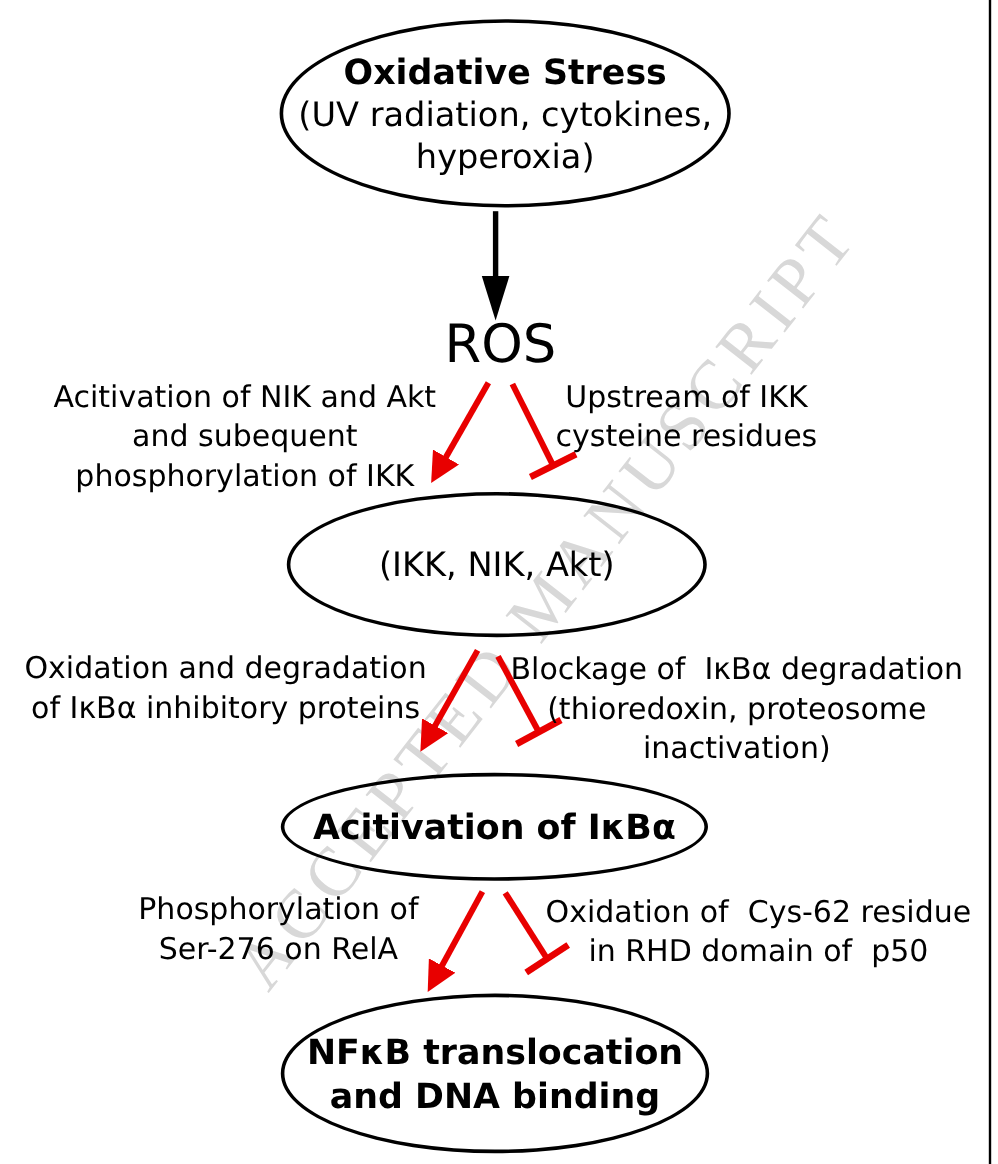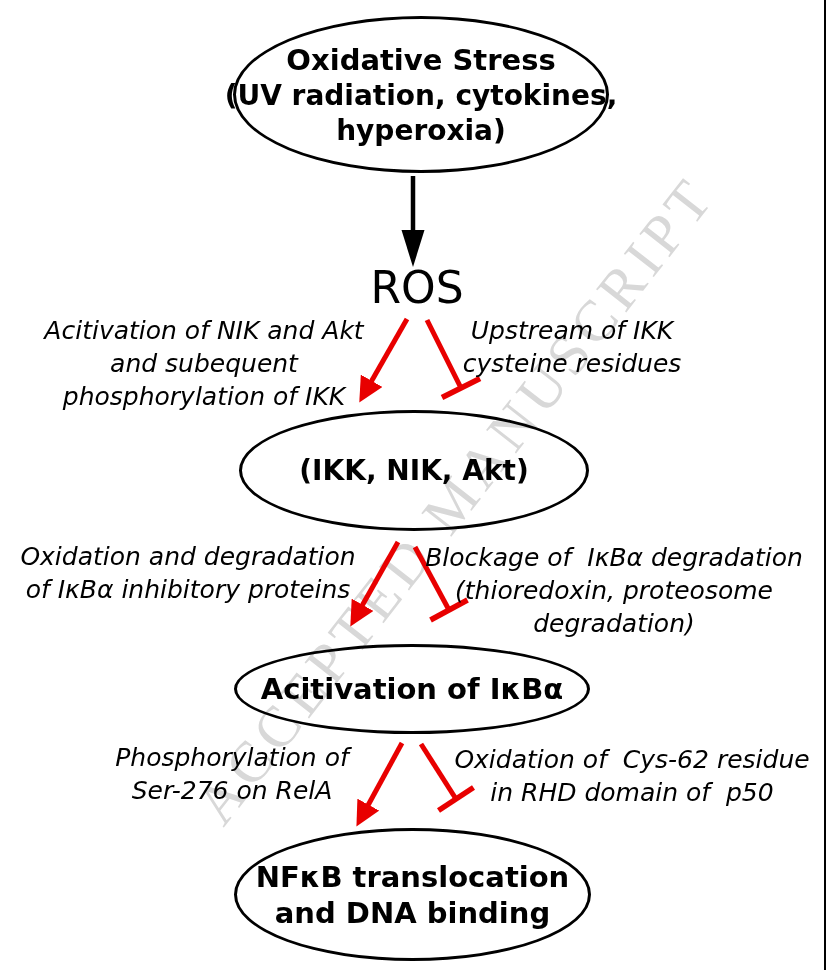--- a/index.html
+++ b/index.html
@@ -19,29 +19,29 @@
   
   svg.connectors { position:absolute; left:0; top:0; z-index:1; }
   
   .node {
     position:absolute; border:3px solid #000; border-radius:50%;
     background:transparent; display:flex; flex-direction:column;
     align-items:center; justify-content:center; text-align:right;
     z-index:2;
   }
   .node .title { font-weight:bold; font-size:29px; line-height:36px; white-space:pre; }
-  .node .sub   { font-weight:bold; font-size:28px; line-height:35px; white-space:pre; }
+  .node .sub   { font-weight:normal; font-size:28px; line-height:35px; white-space:pre; }
   
   .ros-label {
     position:absolute; left:337px; top:262px; width:160px;
     font-size:44px; text-align:center; z-index:2; white-space:pre;
   }
   
   .lbl { position:absolute; text-align:center; z-index:2; font-size:25px; line-height:33px; }
-  .lbl div { white-space:pre;font-style:italic; }
+  .lbl div { white-space:pre; }
   #lbl-ros-left        { left:19px;  top:314px; width:370px; }
   #lbl-ros-right       { left:441px; top:314px; width:262px; }
   #lbl-kinases-left    { left:17px;  top:540px; width:342px; }
   #lbl-kinases-right   { left:423px; top:541px; width:382px; }
   #lbl-dissoc-left     { left:101px; top:741px; width:262px; }
   #lbl-dissoc-right    { left:450px; top:743px; width:364px;text-align:center; }
   
   #node-oxidative-stress { left:233px; top:16px;  width:376px; height:157px; }
   #node-upstream-kinases { left:239px; top:410px; width:350px; height:121px; }
   #node-dissociation     { left:234px; top:644px; width:356px; height:90px;  }
@@ -117,21 +117,21 @@
   </div>
 
   <div class="lbl" id="lbl-kinases-left">
     <div>Oxidation and degradation</div>
     <div>of IκBα inhibitory proteins</div>
   </div>
 
   <div class="lbl" id="lbl-kinases-right">
     <div>Blockage of  IκBα degradation</div>
     <div>(thioredoxin, proteosome</div>
-    <div>degradation)</div>
+    <div>inactivation)</div>
   </div>
 
   <div class="node" id="node-dissociation">
     <div class="title">Acitivation of IκBα</div>
   </div>
 
   <div class="lbl" id="lbl-dissoc-left">
     <div>Phosphorylation of</div>
     <div>Ser-276 on RelA</div>
   </div>

